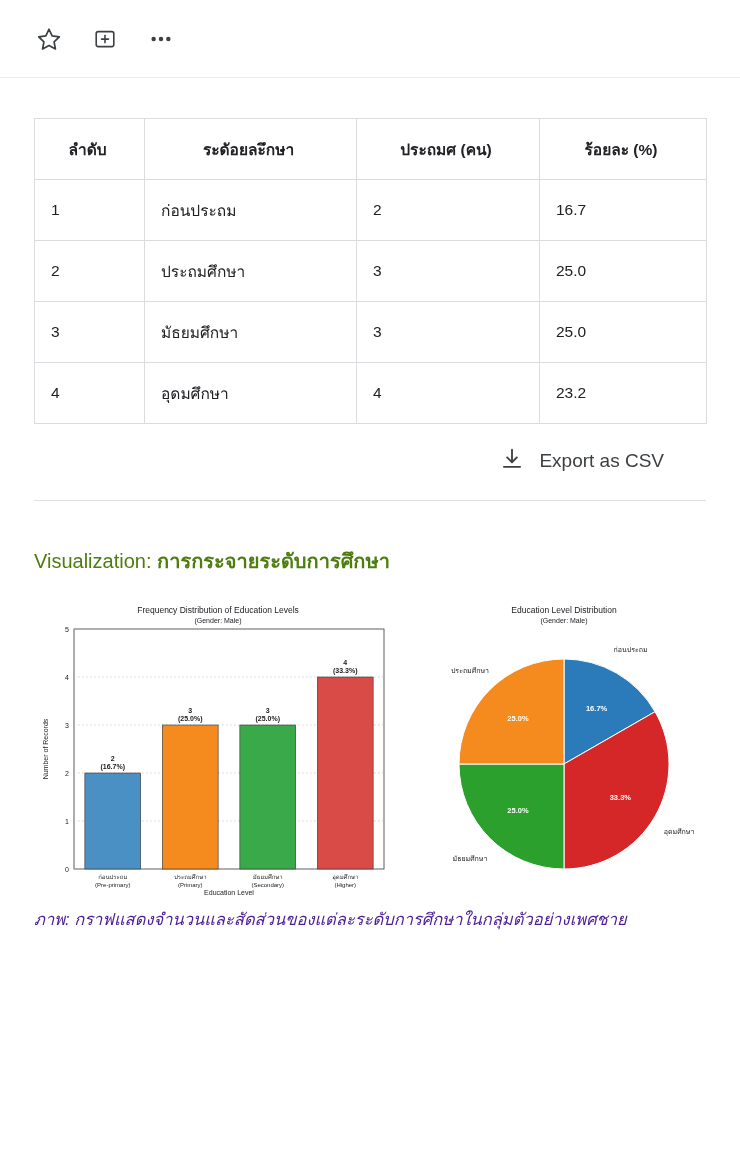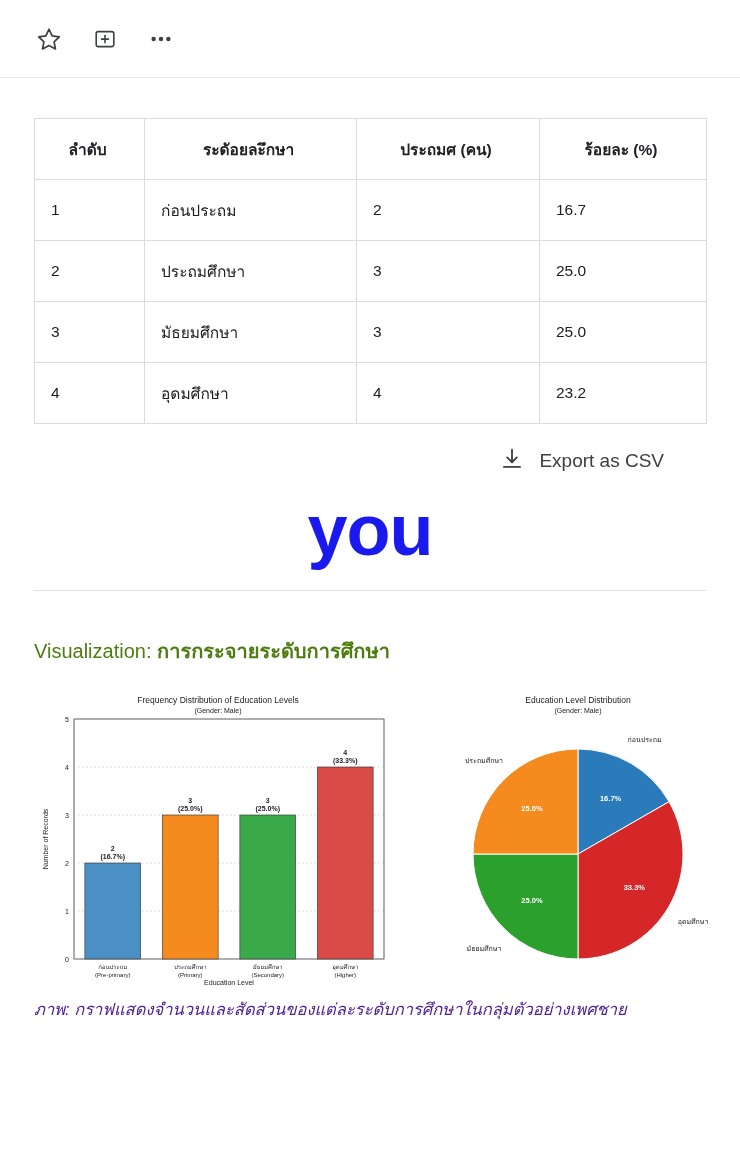--- a/index.html
+++ b/index.html
@@ -124,21 +124,21 @@
     font-size: 20px;
     margin-top: 44px;
     color: #4d7c0f;
   }
   .viz-title .strong { font-weight: bold; }
 
   .charts {
     margin-top: 22px;
     display: flex;
     align-items: flex-start;
-    gap: 16px;
+    gap: 2px;
   }
   .chart-box { position: relative; }
   .chart-left { width: 368px; height: 300px; }
   .chart-right { width: 300px; height: 300px; margin-left: 10px;}
 
   .caption {
     font-style: italic;
     font-size: 16.5px;
     line-height: 1.55;
     color: #4c1d95;
@@ -225,21 +225,20 @@
     <span>
       <svg width="26" height="26" viewBox="0 0 24 24" fill="none" stroke="#3c4043" stroke-width="1.7" stroke-linecap="round" stroke-linejoin="round">
         <line x1="12" y1="3.5" x2="12" y2="14.5"></line>
         <polyline points="7.5,10.5 12,15 16.5,10.5"></polyline>
         <line x1="4.5" y1="19.2" x2="19.5" y2="19.2"></line>
       </svg>
     </span>
     <span class="export-label">Export as CSV</span>
   </div>
 
-  <div class="big-word">you</div>
 
   <div class="divider"></div>
 
   <div class="viz-title">
     <span>Visualization: </span><span class="strong">การกระจายระดับการศึกษา</span>
   </div>
 
   <div class="charts">
 
     <div class="chart-box chart-left">

